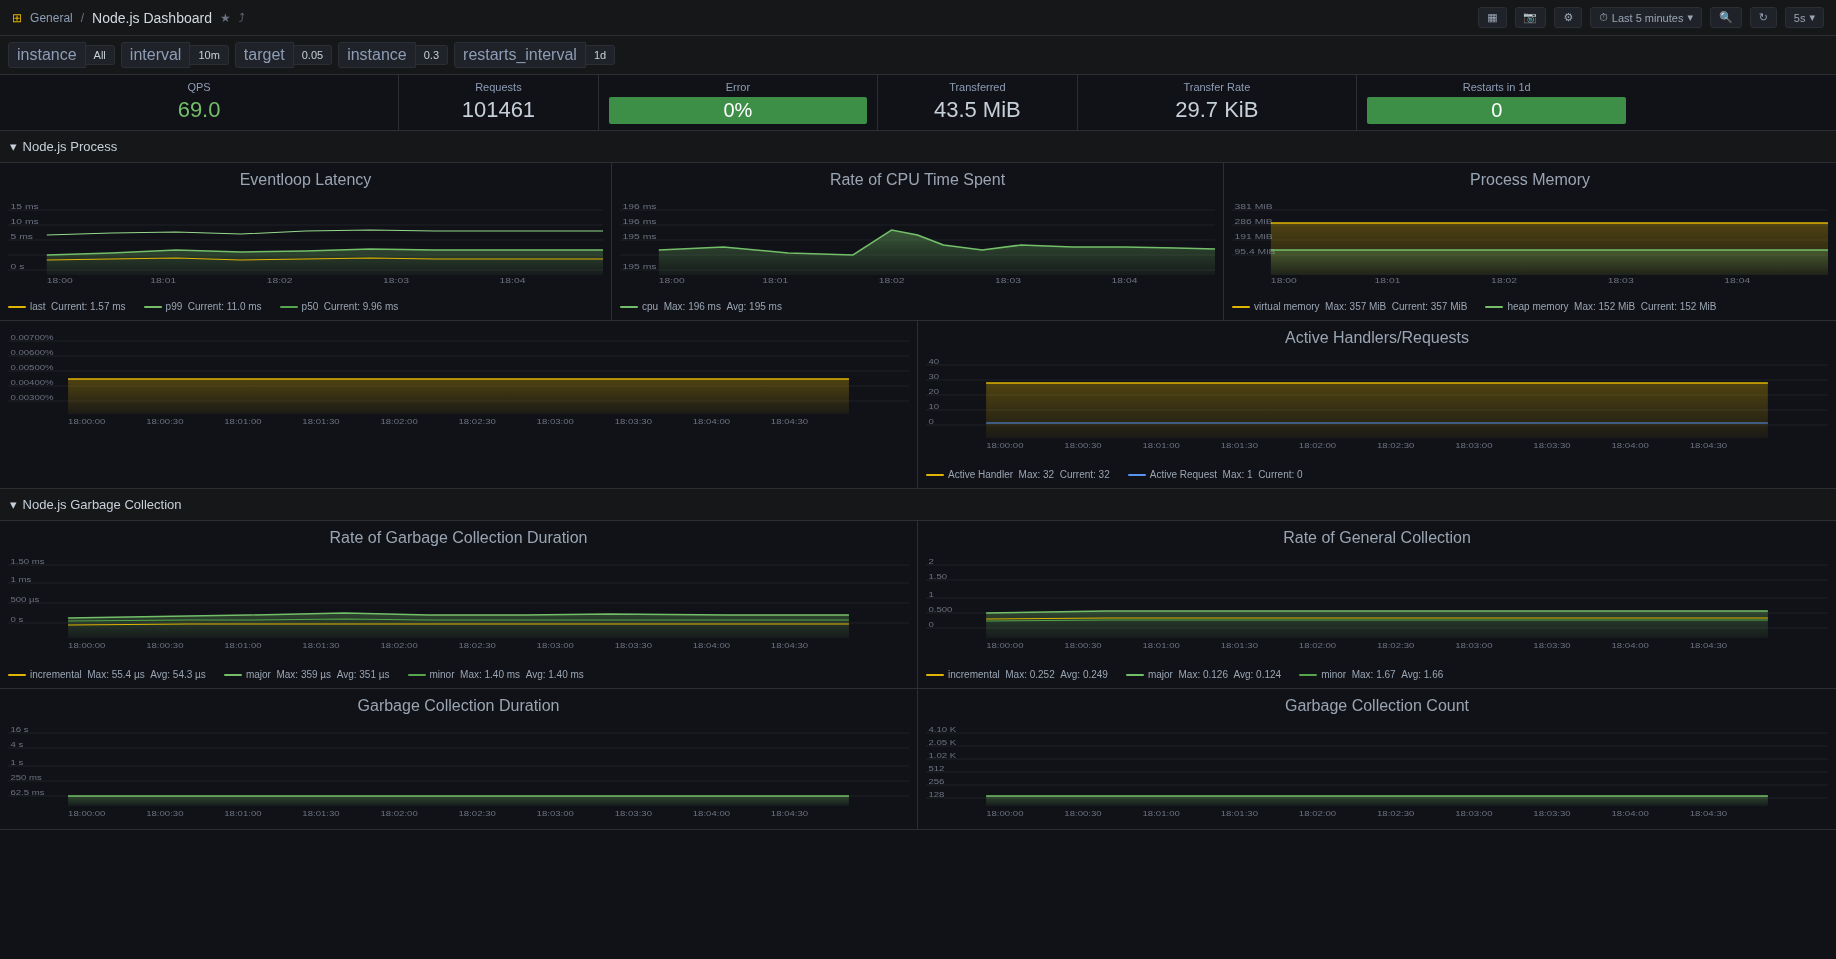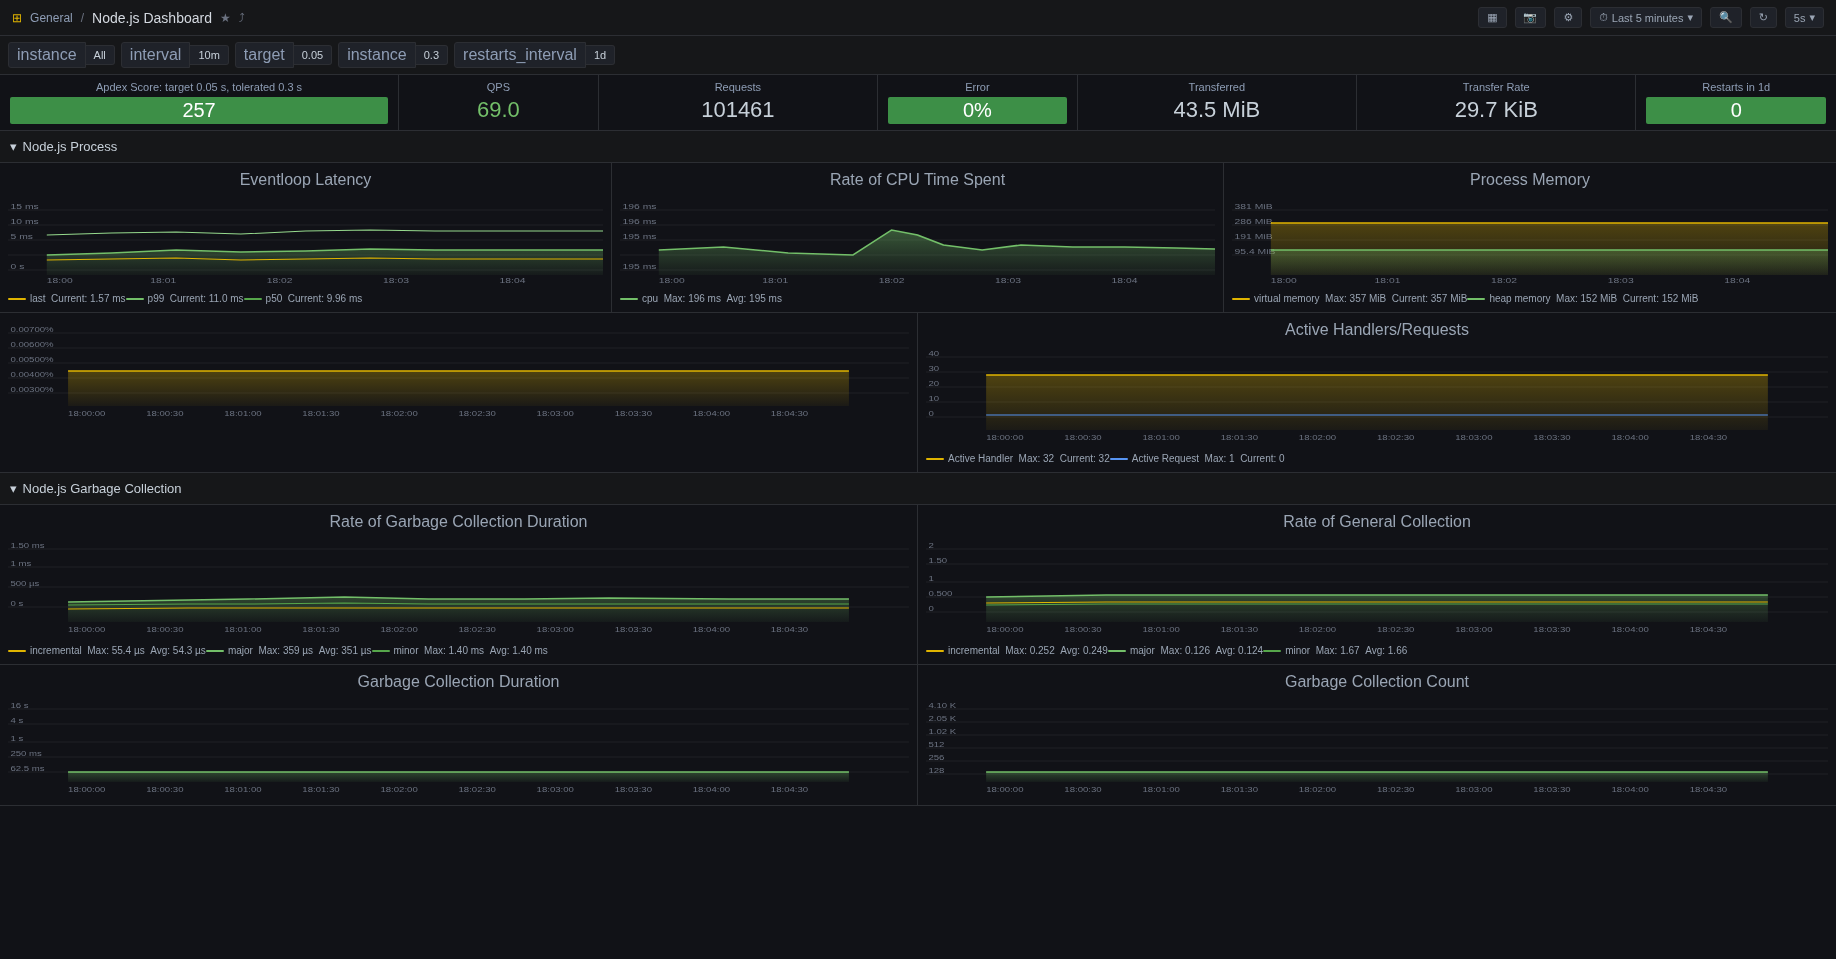--- a/index.html
+++ b/index.html
@@ -31,21 +31,21 @@
     
     .section-header { display: flex; align-items: center; gap: 6px; padding: 8px 10px; background: #161719; border-bottom: 1px solid #2c2e33; font-size: 13px; color: #c7d0d9; cursor: pointer; }
 
     
     .charts-3col { display: grid; grid-template-columns: 1fr 1fr 1fr; border-bottom: 1px solid #2c2e33; }
     .charts-2col { display: grid; grid-template-columns: 1fr 1fr; border-bottom: 1px solid #2c2e33; }
     .chart-panel { border-right: 1px solid #2c2e33; padding: 8px; position: relative; }
     .chart-panel:last-child { border-right: none; }
     .chart-title { text-align: center; font-size: 16px; color: #9aa5b4; margin-bottom: 6px; }
 
-    .legend { display: flex; align-items: center; gap: 0; flex-wrap: wrap; margin-top: 8px; font-size: 10px; color: #9aa5b4; }
+    .legend { display: flex; align-items: center; gap: 18px; flex-wrap: wrap; margin-top: 16px; font-size: 10px; color: #9aa5b4; }
     .legend-item { display: flex; align-items: center; gap: 4px; }
     .legend-dot { width: 18px; height: 2px; border-radius: 1px; }
     .legend-dot.yellow { background: #e0b400; }
     .legend-dot.green { background: #73bf69; }
     .legend-dot.teal { background: #56a64b; }
     .legend-dot.blue { background: #5794f2; }
 
     
     svg { display: block; }
     .chart-wrapper { position: relative; }
@@ -107,24 +107,20 @@
     <span class="filter-label">instance</span>
     <span class="filter-value">0.3</span>
   </div>
   <div class="filter-group">
     <span class="filter-label">restarts_interval</span>
     <span class="filter-value">1d</span>
   </div>
 </div>
 
 <div class="stats-row">
-  <div class="stat-panel">
-    <div class="stat-label">Apdex Score: target 0.05 s, tolerated 0.3 s</div>
-    <div class="stat-value green-bar">257</div>
-  </div>
   <div class="stat-panel">
     <div class="stat-label">QPS</div>
     <div class="stat-value green-text">69.0</div>
   </div>
   <div class="stat-panel">
     <div class="stat-label">Requests</div>
     <div class="stat-value">101461</div>
   </div>
   <div class="stat-panel">
     <div class="stat-label">Error</div>

